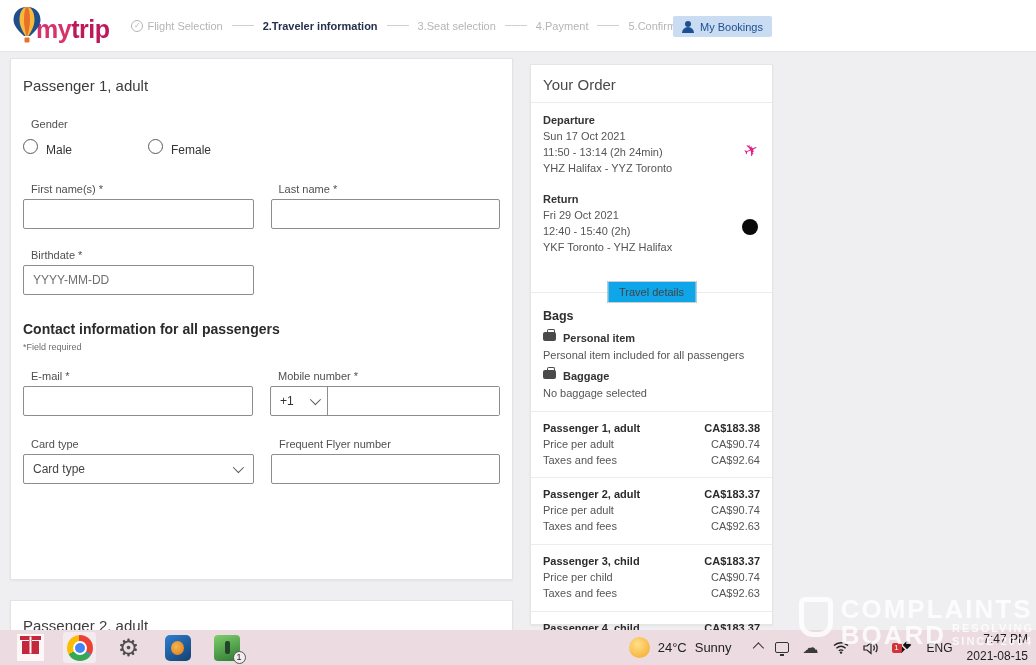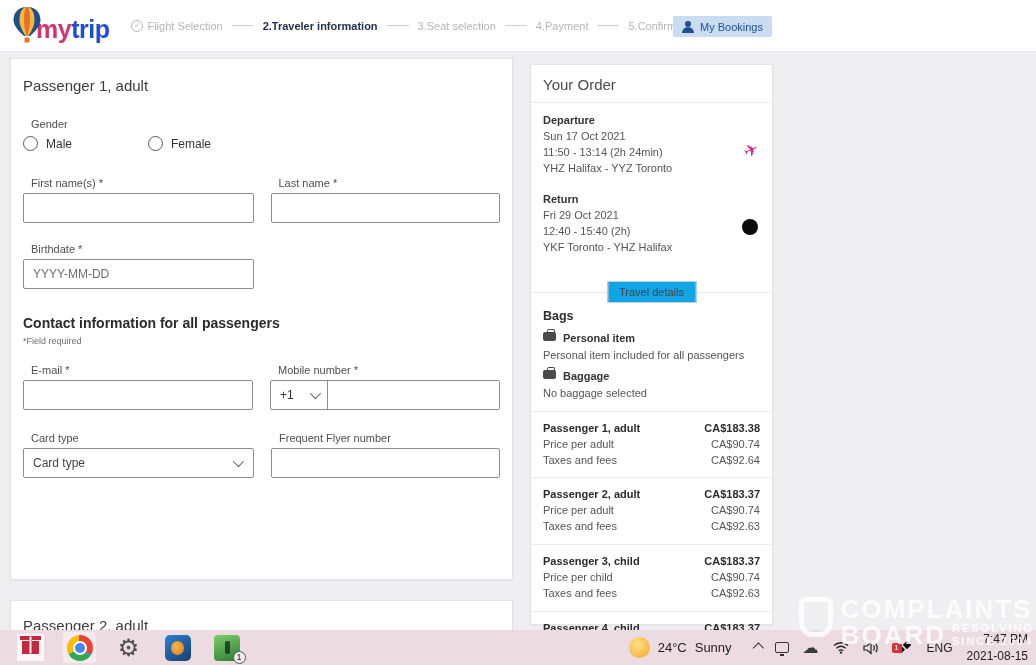--- a/index.html
+++ b/index.html
@@ -5,21 +5,21 @@
   * { margin:0; padding:0; box-sizing:border-box; }
   html,body { width:1036px; height:665px; overflow:hidden; }
   body { font-family:"Liberation Sans", sans-serif; background:#efeef0; position:relative; color:#4a4a4a; }
 
   
   .topbar { position:absolute; top:0; left:0; width:1036px; height:52px; background:#ffffff; border-bottom:1px solid #e6e6e6; display:flex; align-items:center; z-index:5; }
   .logo { display:flex; align-items:flex-end; margin-left:12px; cursor:pointer; }
   .balloon { width:30px; height:40px; margin-right:-6px; position:relative; z-index:1; }
   .logo-text { font-size:25px; font-weight:bold; letter-spacing:-0.5px; line-height:1; padding-bottom:4px; }
   .logo-my { color:#d6336c; }
-  .logo-trip { color:#1d4ed8; }
+  .logo-trip { color:#be185d; }
 
   .steps { display:flex; align-items:center; margin-left:22px; font-size:11px; color:#b5b5b5; }
   .step { display:flex; align-items:center; white-space:nowrap; }
   .step.active { color:#24304e; font-weight:bold; }
   .step-sep { width:22px; height:1px; background:#cfcfcf; margin:0 9px; }
   .check-circle { width:12px; height:12px; border:1px solid #b5b5b5; border-radius:50%; display:inline-flex; align-items:center; justify-content:center; font-size:8px; color:#b5b5b5; margin-right:4px; }
 
   .mybookings { position:absolute; right:264px; top:16px; height:21px; background:#c9dcf2; border-radius:2px; display:flex; align-items:center; padding:0 9px; cursor:pointer; }
   .mybookings span.lbl { font-size:11px; color:#1d4f91; }
   .person-ico { width:12px; height:12px; margin-right:6px; position:relative; }
@@ -35,21 +35,21 @@
   .lbl-sm { font-size:11px; color:#4f4f4f; display:block; margin-bottom:4px; margin-left:8px; }
   .row { display:flex; }
   .fld { width:231px; }
   .fld-r { width:230px; margin-left:17px; }
   .input { width:100%; height:30px; border:1px solid #8d8d8d; border-radius:2px; background:#fff; font-size:12px; color:#14532d; padding:0 9px; font-family:"Liberation Sans",sans-serif; }
   .input::placeholder { color:#6e6e6e; }
 
   .gender-row { display:flex; margin-top:6px; }
   .radio-opt { display:flex; align-items:center; margin-right:76px; cursor:pointer; }
   .radio-circ { width:15px; height:15px; border:1px solid #5a5a5a; border-radius:50%; margin-right:8px; background:#fff; }
-  .radio-lbl { font-size:12px; color:#333; }
+  .radio-lbl { font-size:12px; color:#333;margin-top:7px; }
 
   .h-contact { font-size:14px; font-weight:bold; color:#2b2b2b; margin-top:26px; }
   .note { font-size:9px; color:#6e6e6e; margin-top:5px; }
 
   .phone-wrap { display:flex; width:230px; border:1px solid #8d8d8d; border-radius:2px; height:30px; background:#fff; }
   .dial { width:60px; display:flex; align-items:center; justify-content:space-between; padding:0 9px; border-right:1px solid #8d8d8d; cursor:pointer; font-size:12px; color:#333; }
   .phone-input { border:none; flex:1; font-size:12px; padding:0 8px; outline:none; }
 
   .chev-down { width:8px; height:8px; border-right:1.5px solid #555; border-bottom:1.5px solid #555; transform:rotate(45deg) translateY(-2px); }
   .chev-up-blue { width:8px; height:8px; border-right:2px solid #2e6cb5; border-bottom:2px solid #2e6cb5; transform:rotate(-135deg); margin-left:10px; margin-top:4px; }

